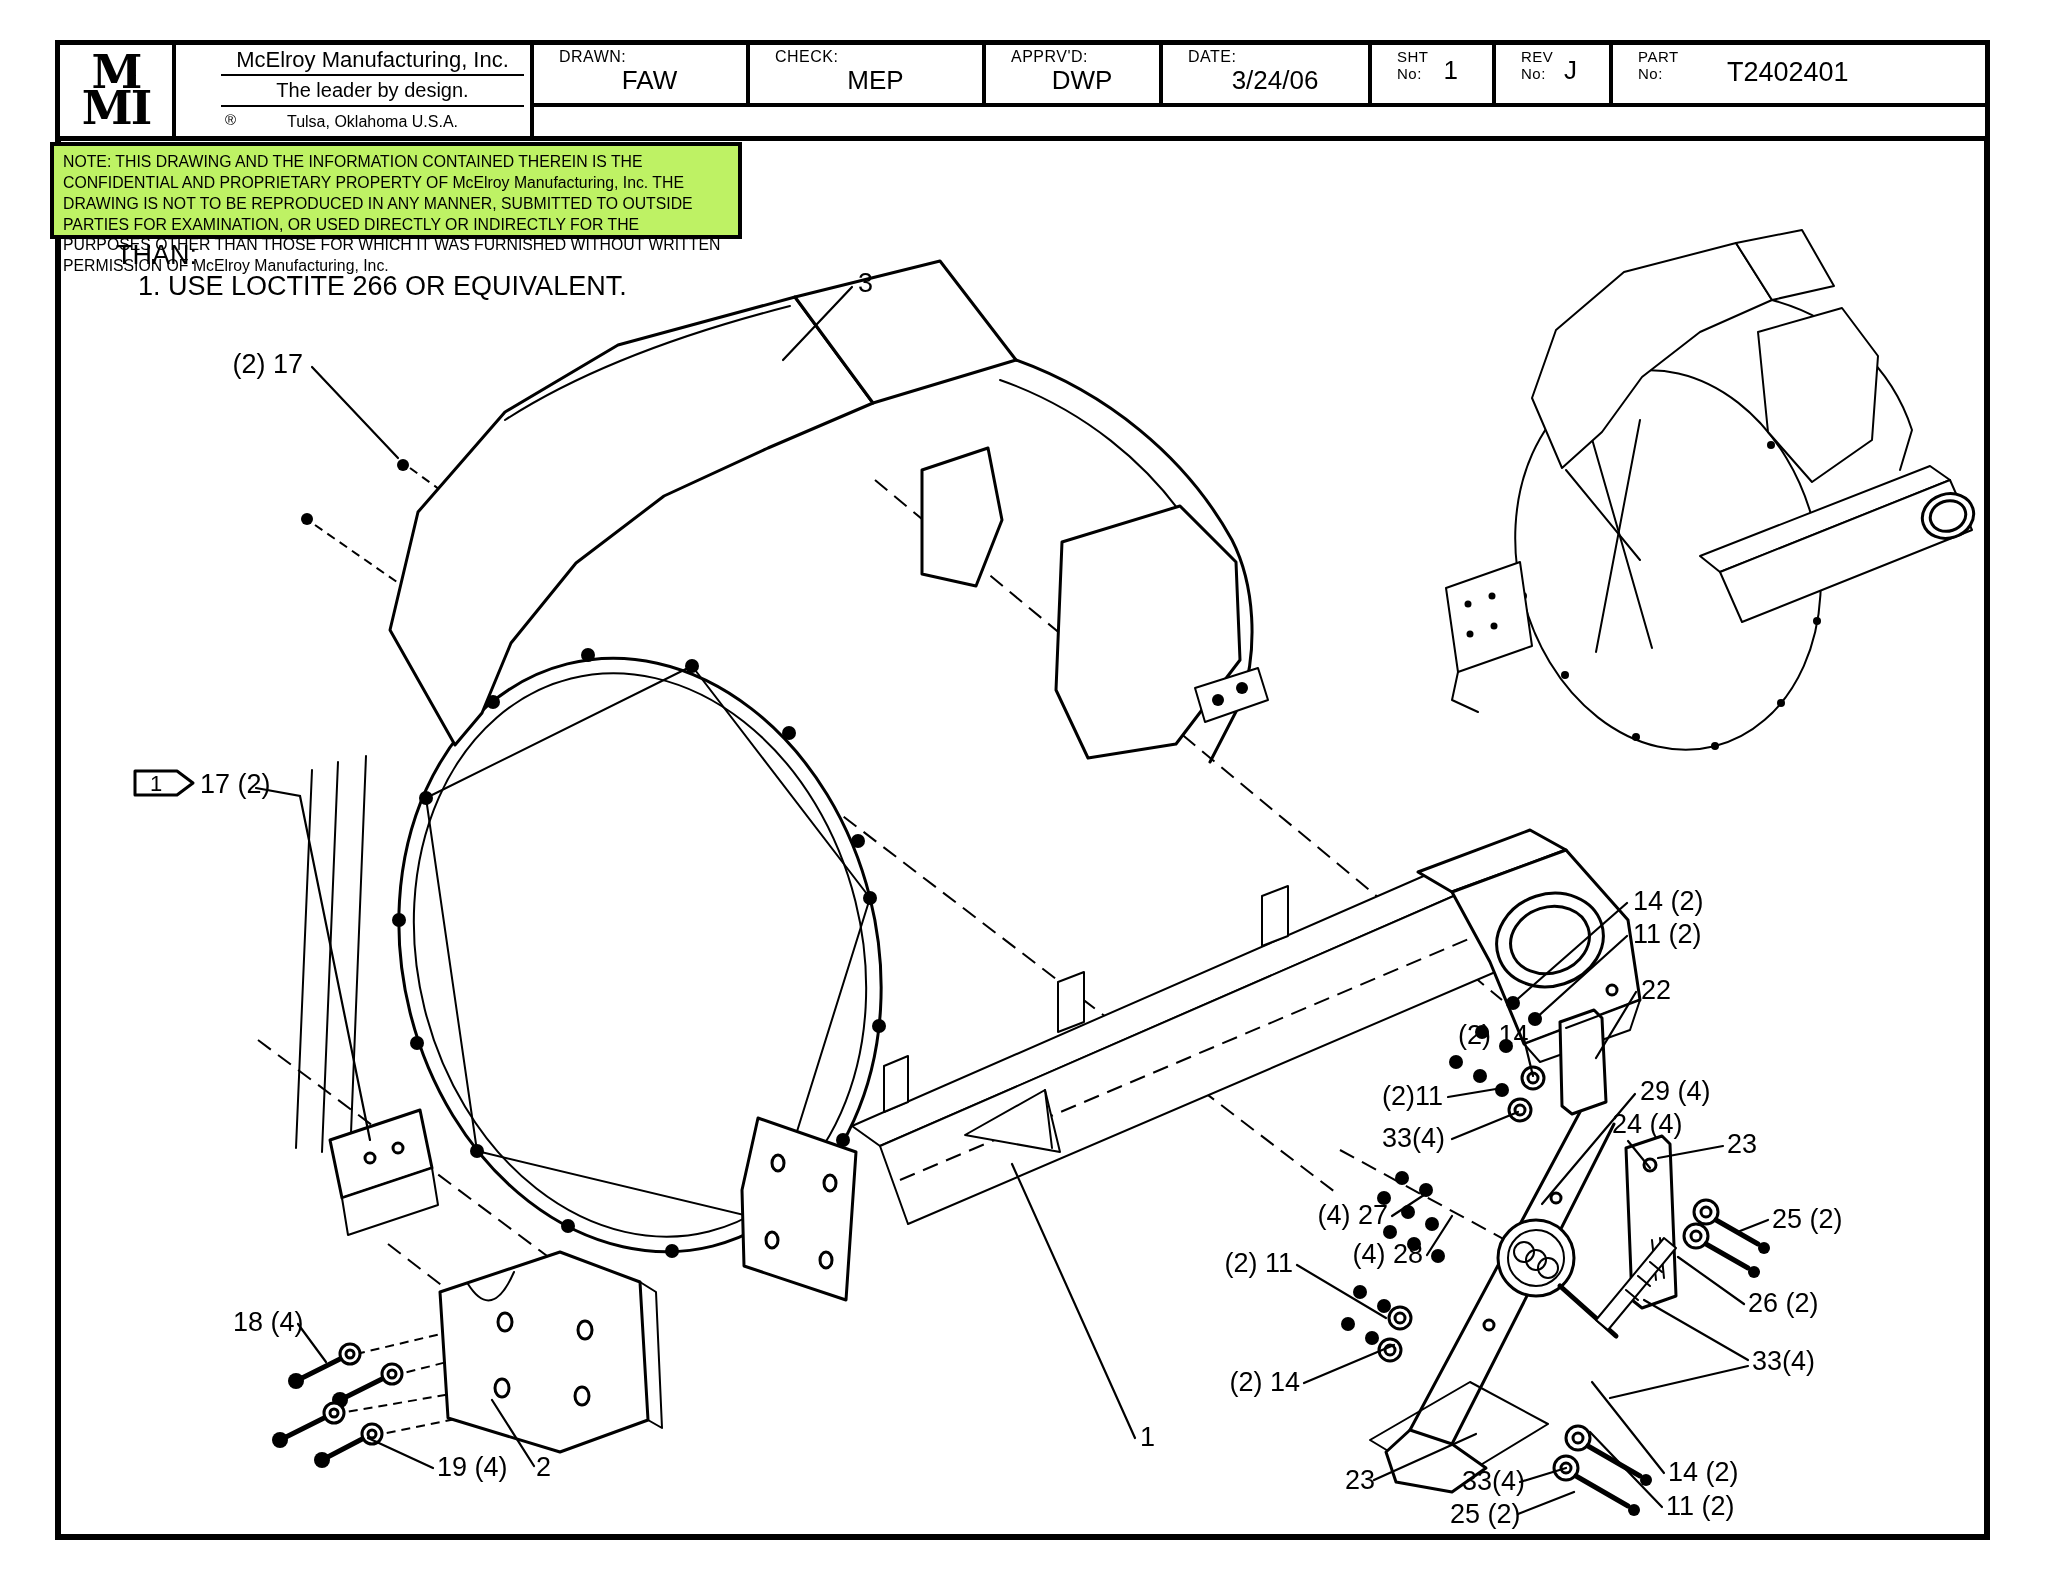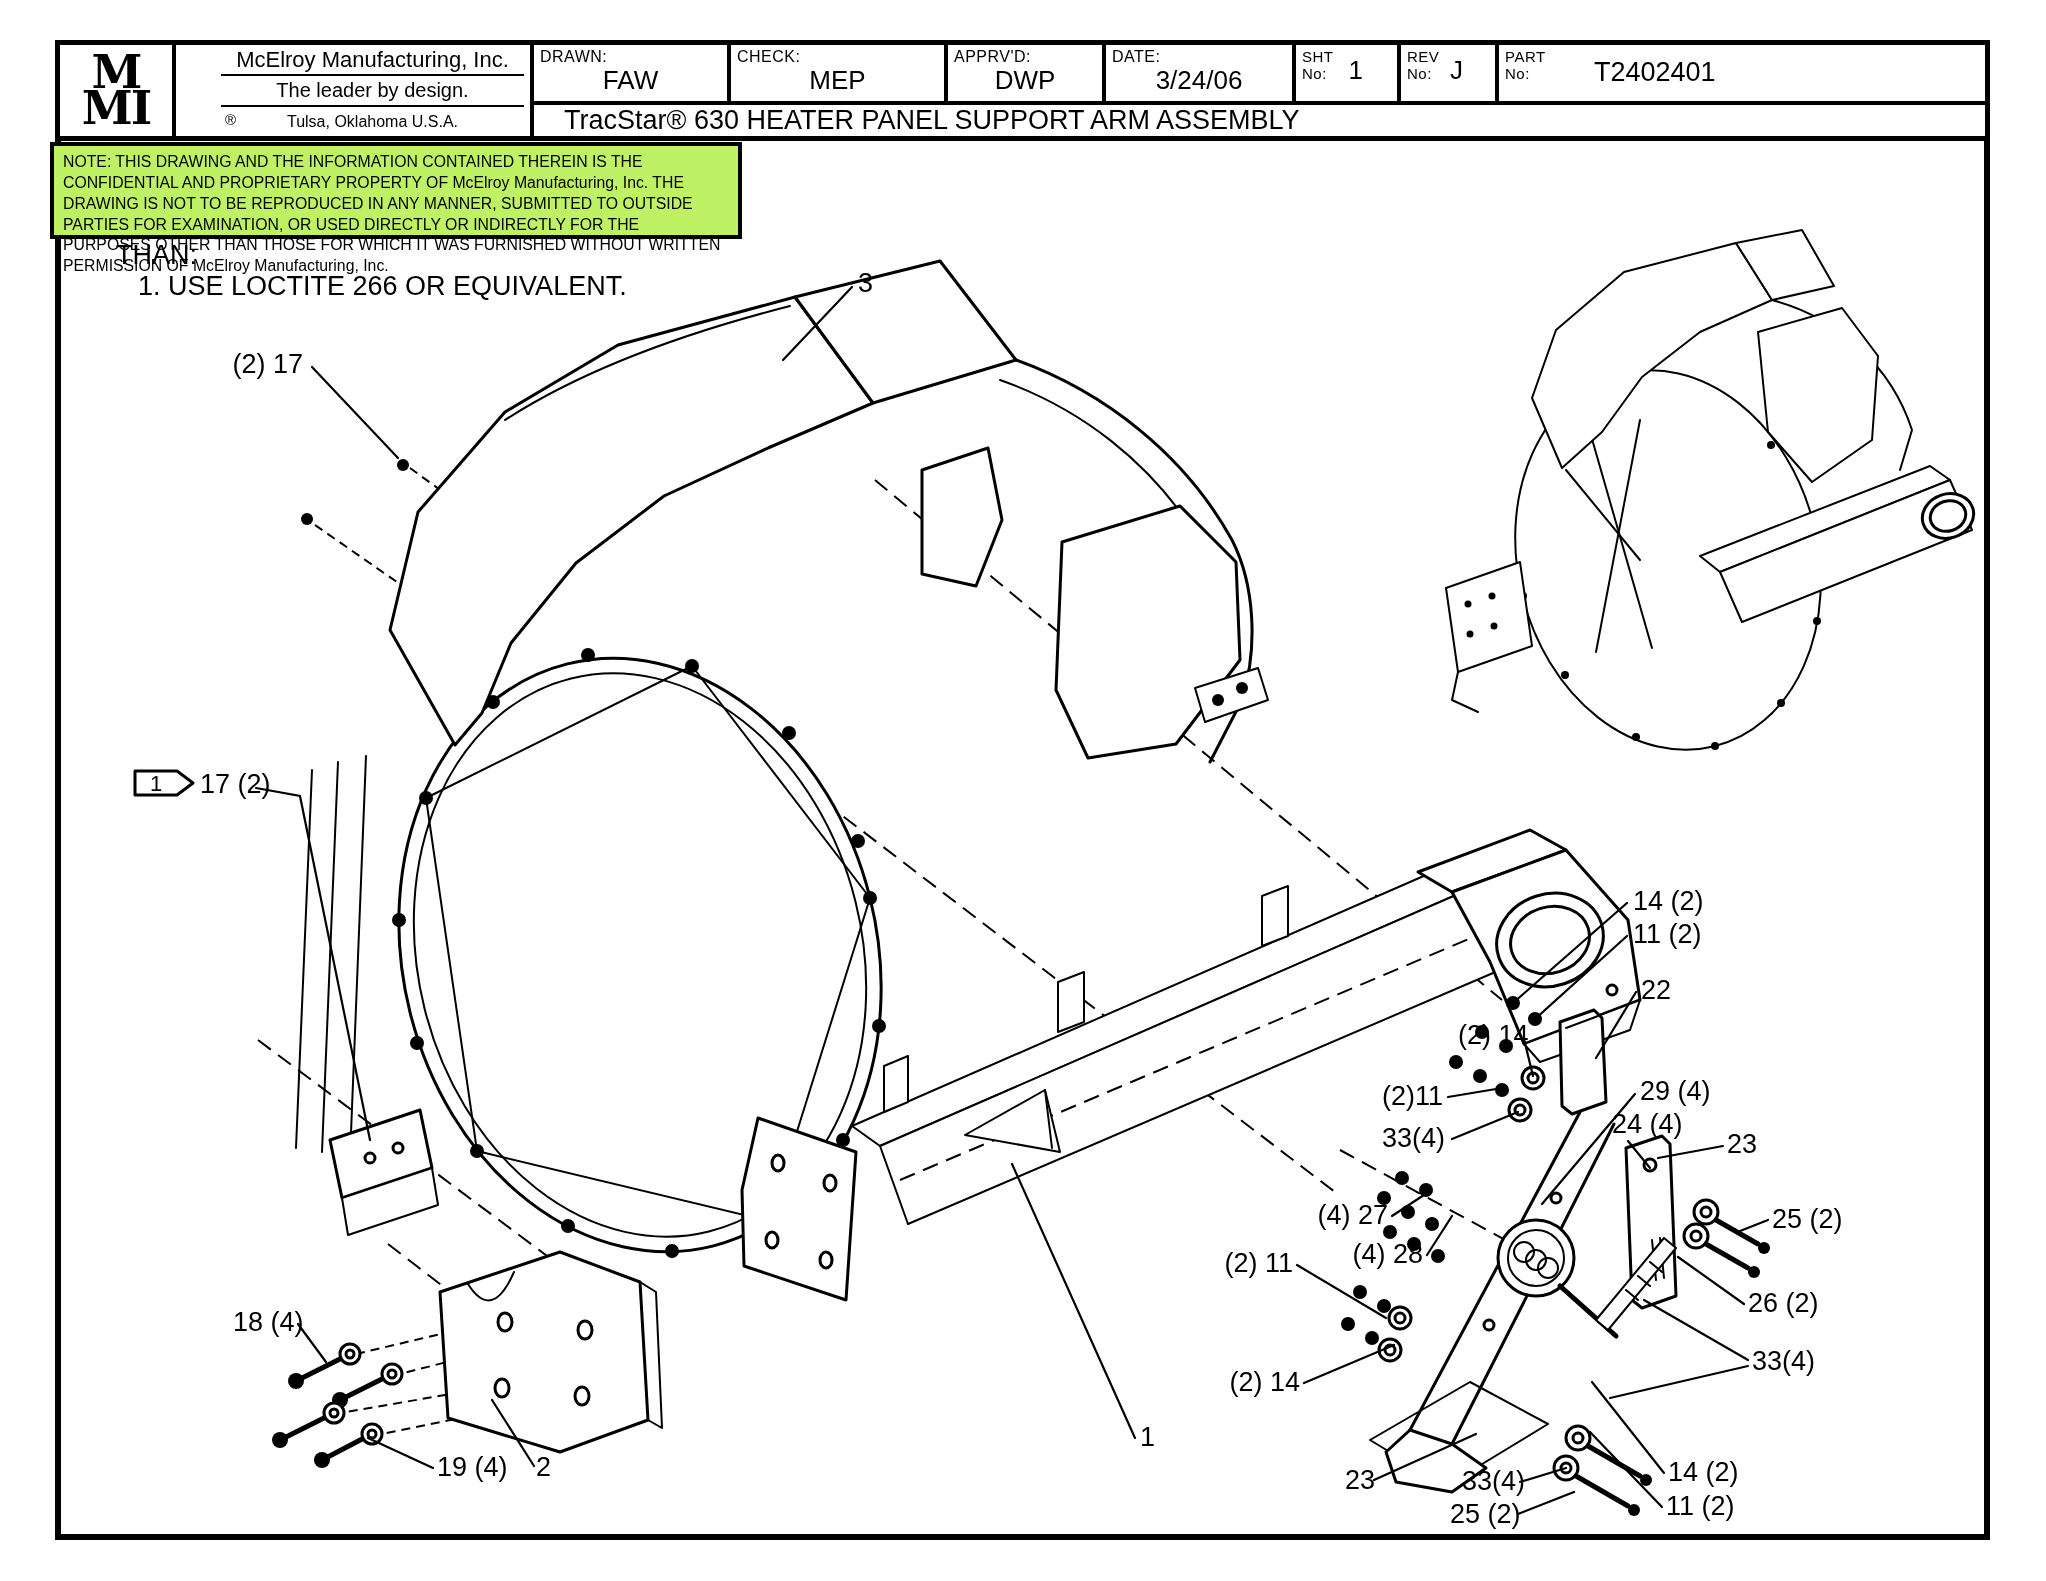--- a/index.html
+++ b/index.html
@@ -14,21 +14,21 @@
       flex-direction:column;justify-content:center;align-items:center;
       font-family:"DejaVu Serif",serif;font-weight:bold;font-size:46px;line-height:.78;letter-spacing:-2px;}
   .company-cell{width:358px;border-right:4px solid #000;box-sizing:border-box;display:flex;flex-direction:column;padding-left:39px;}
   .company-row{flex:1;display:flex;align-items:center;justify-content:center;position:relative;}
   .company-row.r1{font-size:22px;border-bottom:2px solid #000;margin:0 6px;}
   .company-row.r2{font-size:20px;border-bottom:2px solid #000;margin:0 6px;}
   .company-row.r3{font-size:16px;}
   .reg-mark{position:absolute;left:10px;top:4px;font-size:15px;}
   .right-col{flex:1;display:flex;flex-direction:column;min-width:0;}
   .fields-row{height:58px;display:flex;border-bottom:4px solid #000;}
-  .field{border-right:4px solid #000;box-sizing:border-box;position:relative;}
+  .field{border-right:4px solid #000;box-sizing:border-box;position:relative;margin-left:19px;}
   .field:last-child{border-right:none;}
   .f-drawn{width:197px;} .f-check{width:217px;} .f-apprvd{width:158px;} .f-date{width:190px;}
   .f-sht{width:105px;} .f-rev{width:98px;} .f-part{flex:1;}
   .lbl{position:absolute;top:3px;left:6px;font-size:16px;letter-spacing:.5px;}
   .lbl.two{line-height:1.15;font-size:15px;}
   .val{position:absolute;left:0;right:0;top:20px;text-align:center;font-size:26px;}
   .val-mid{position:absolute;left:52%;top:10px;font-size:26px;}
   .val-part{position:absolute;left:95px;top:12px;font-size:27px;}
   .title-row{flex:1;display:flex;align-items:center;padding-left:30px;font-size:27px;white-space:nowrap;}
 
@@ -385,21 +385,20 @@
           <span class="lbl two"><span>REV</span><br>
           <span>No:</span></span>
           <span class="val-mid">J</span>
         </div>
         <div class="field f-part">
           <span class="lbl two"><span>PART</span><br>
           <span>No:</span></span>
           <span class="val-part">T2402401</span>
         </div>
       </div>
-      <div class="title-row">TracStar® 630 HEATER PANEL SUPPORT ARM ASSEMBLY</div>
     </div>
   </div>
 
   <div class="noticebox">
     <span>NOTE: THIS DRAWING AND THE INFORMATION CONTAINED THEREIN IS THE CONFIDENTIAL AND PROPRIETARY</span>
     <span>PROPERTY OF McElroy Manufacturing, Inc. THE DRAWING IS NOT TO BE REPRODUCED IN ANY MANNER,</span>
     <span>SUBMITTED TO OUTSIDE PARTIES FOR EXAMINATION, OR USED DIRECTLY OR INDIRECTLY FOR THE PURPOSES OTHER</span>
     <span>THAN THOSE FOR WHICH IT WAS FURNISHED WITHOUT WRITTEN PERMISSION OF McElroy Manufacturing, Inc.</span>
   </div>
 

